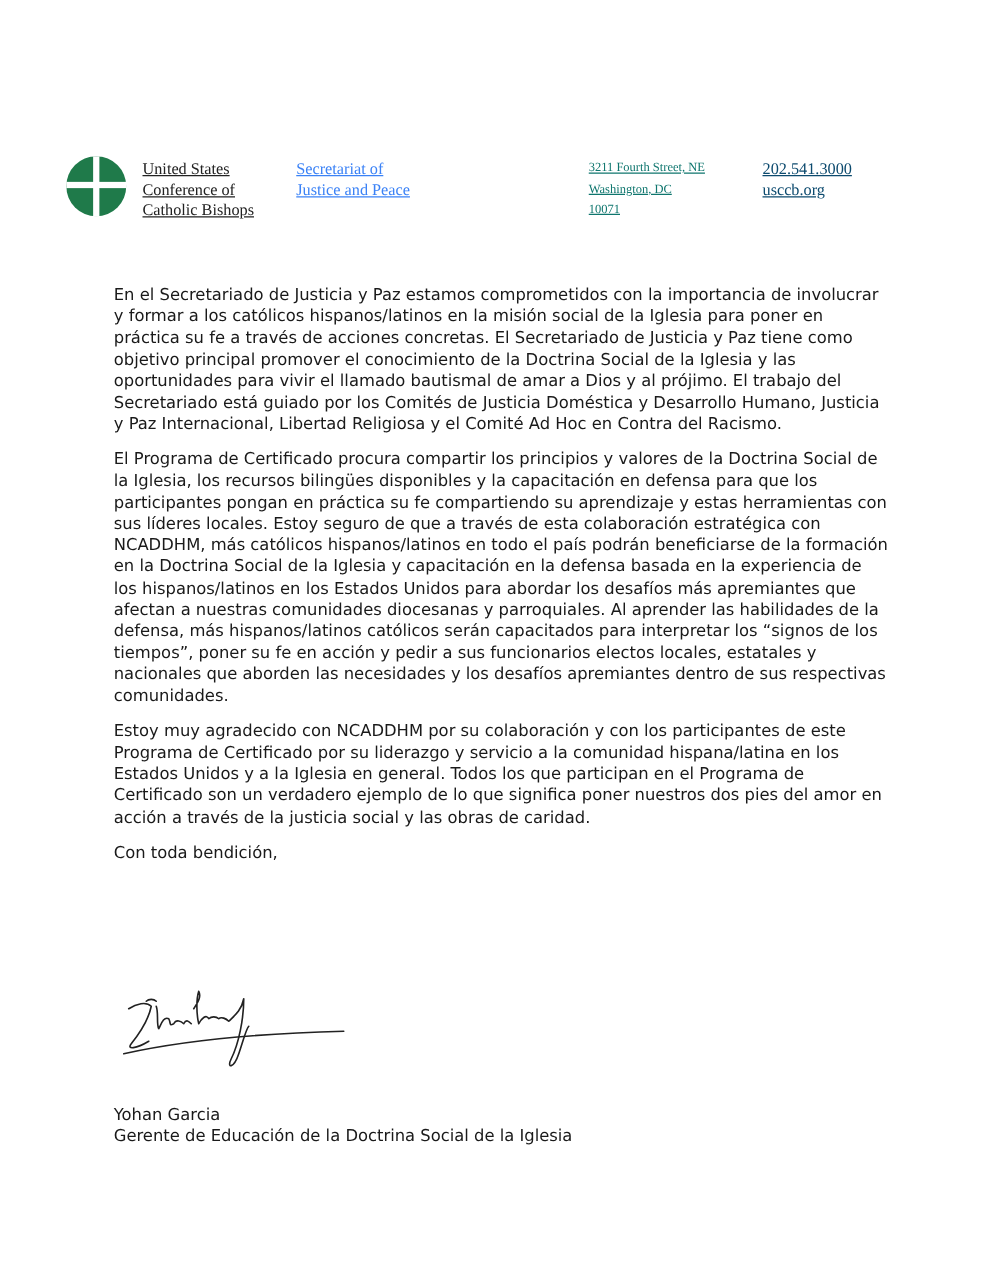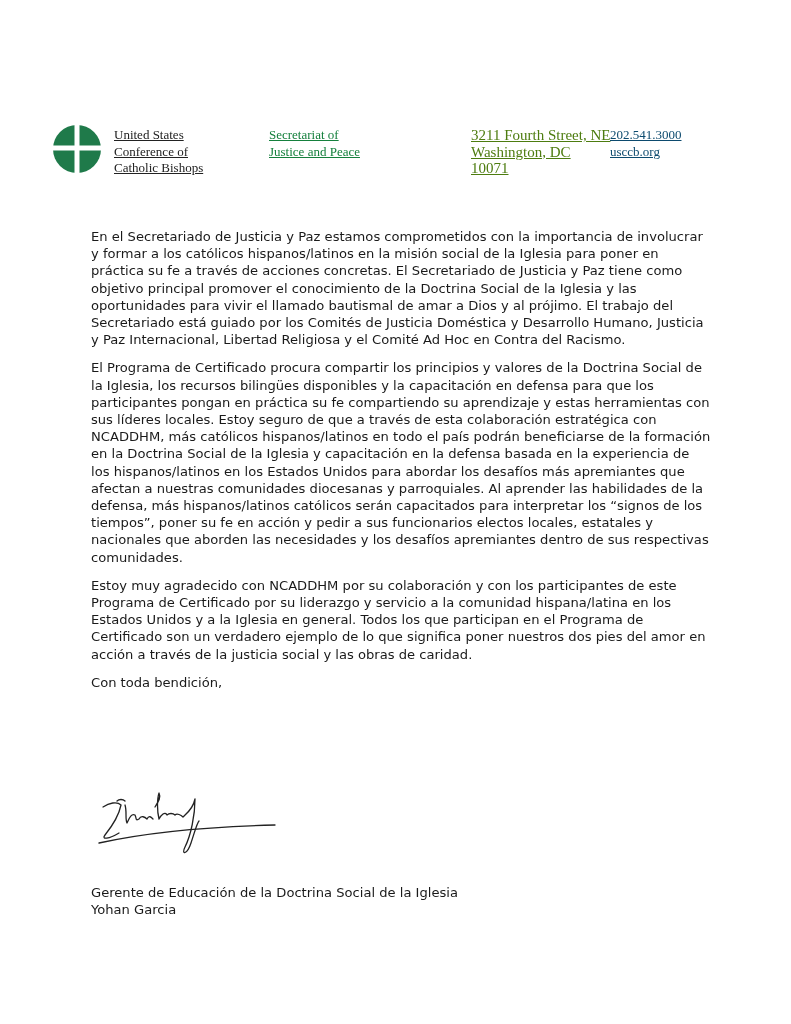--- a/index.html
+++ b/index.html
@@ -2,22 +2,22 @@
 <html><head>
 <meta charset="utf-8">
 <style>
   html, body { margin:0; padding:0; background:#ffffff; }
   body { width:791px; height:1024px; position:relative; overflow:hidden; color:#1a1a1a; }
   .serif { font-family: "Liberation Serif", "DejaVu Serif", serif; }
   .sans { font-family: "DejaVu Sans", "Liberation Sans", sans-serif; }
 
   .logo { position:absolute; left:53px; top:125px; width:48px; height:48px; }
   .org { position:absolute; left:114px; top:127px; font-size:13px; line-height:16.5px; color:#222; }
-  .secretariat { position:absolute; left:237px; top:127px; font-size:13px; line-height:16.5px; color:#15803d;margin-left:32px; }
-  .address { position:absolute; left:471px; top:127px; font-size:15px; line-height:16.5px; color:#4d7c0f; }
+  .secretariat { position:absolute; left:237px; top:127px; font-size:13px; line-height:16.5px; color:#3b82f6; }
+  .address { position:absolute; left:471px; top:127px; font-size:10px; line-height:16.5px; color:#0f766e; }
   .contact { position:absolute; left:610px; top:127px; font-size:13px; line-height:16.5px; color:#0c4a6e; }
   .line { display:block; white-space:nowrap;text-decoration:underline; }
 
   .letter { position:absolute; left:91px; top:228px; width:620px; font-size:13.1px; line-height:17.2px; color:#1a1a1a; }
   .letter p { margin:0 0 11px 0; }
   .greeting { margin-bottom:11px; }
   .signature { position:absolute; left:95px; top:785px; width:190px; height:80px; }
   .signer { position:absolute; left:91px; top:884px; font-size:13.1px; line-height:17.2px; }
 </style>
 </head>
@@ -64,15 +64,15 @@
   <svg width="190" height="80" viewBox="0 0 190 80" fill="none" stroke="#222" stroke-width="1.3" stroke-linecap="round" stroke-linejoin="round">
     <path d="M8 22 C14 18, 22 16, 26 20 C24 30, 18 40, 10 50 C6 55, 14 54, 24 48"></path>
     <path d="M22 16 C24 14, 28 14, 30 16"></path>
     <path d="M30 20 C32 26, 30 34, 32 38 C34 34, 36 28, 40 30 C42 34, 40 36, 44 34 C46 30, 50 32, 52 34 C54 30, 56 32, 58 34"></path>
     <path d="M60 22 C64 16, 66 12, 64 8 C62 14, 62 26, 64 34 C66 30, 70 26, 72 30 C74 28, 78 28, 80 30 C82 28, 86 30, 88 32 C92 28, 98 24, 100 14 C100 30, 96 50, 90 62 C86 70, 92 70, 96 58 C100 46, 102 38, 104 36"></path>
     <path d="M4 58 C40 50, 100 42, 180 40"></path>
   </svg>
 </div>
 
 <div class="signer sans">
+  <div>Yohan Garcia</div>
   <div>Gerente de Educación de la Doctrina Social de la Iglesia</div>
-  <div>Yohan Garcia</div>
 </div>
 
 </body></html>

